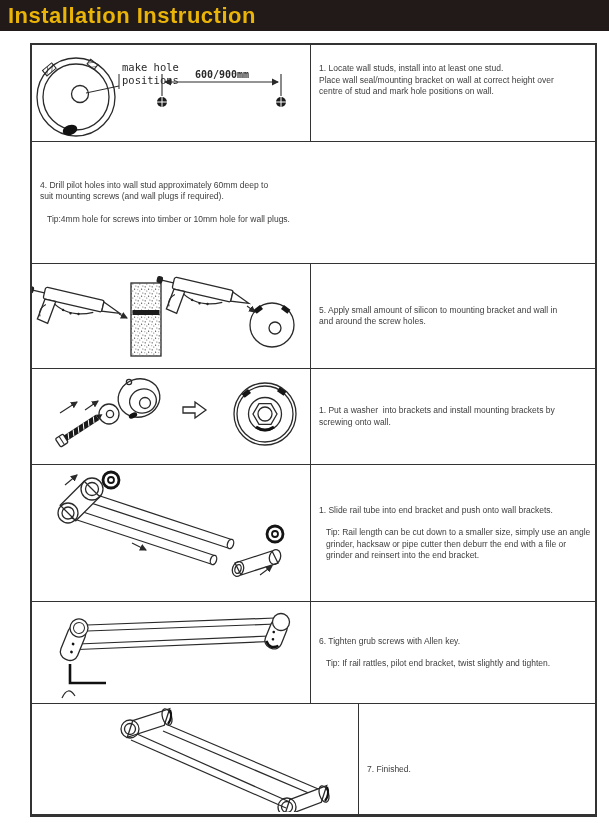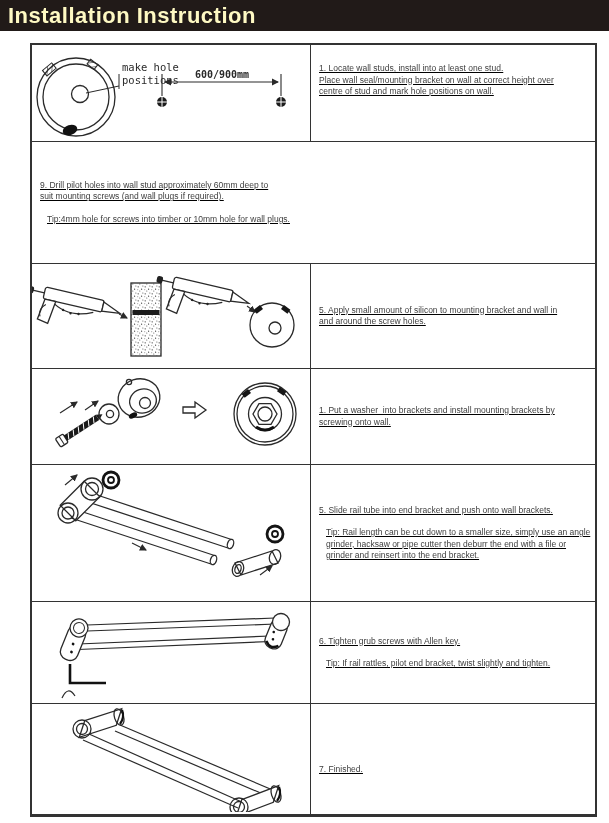--- a/index.html
+++ b/index.html
@@ -1,29 +1,29 @@
 <!DOCTYPE html>
 <html><head>
 <meta charset="utf-8">
 <style>
   html,body{margin:0;padding:0;background:#ffffff;}
   .page{position:relative;width:609px;height:823px;background:#fff;overflow:hidden;
         font-family:"Liberation Sans",sans-serif;}
   .header{position:absolute;top:0;left:0;width:609px;height:31px;background:#211a18;}
-  .header .title{color:#fef9c3;font-size:22px;font-weight:bold;line-height:31px;padding-left:8px;
+  .header .title{color:#eab308;font-size:22px;font-weight:bold;line-height:31px;padding-left:8px;
         letter-spacing:0.5px;white-space:nowrap;}
   .table{position:absolute;top:43px;left:30px;width:567px;border:2px solid #333;
         border-bottom-width:3px;box-sizing:border-box;background:#fff;}
   .row{display:flex;box-sizing:border-box;border-bottom:1.5px solid #333;}
-  .row:last-child{border-bottom:none;}
+  .row:last-child{border-bottom:none;padding-left:48px;}
   .cell-art{width:279px;flex:0 0 279px;border-right:1.5px solid #333;box-sizing:border-box;
         position:relative;overflow:hidden;}
   .cell-art svg{display:block;}
   .cell-text{flex:1;display:flex;flex-direction:column;justify-content:center;
-        padding:0 2px 0 8px;overflow:visible;text-decoration:underline;}
+        padding:0 2px 0 8px;overflow:visible;}
   .cell-text.top{justify-content:flex-start;padding-top:18px;}
   .cell-text.low{justify-content:flex-start;padding-top:60px;}
   .step-text,.step-tip{margin:0;font-size:8.5px;line-height:11.5px;color:#3d3d3d;
         white-space:pre;font-family:"Liberation Sans",sans-serif;}
   .step-tip{margin-top:11px;margin-left:7px;}
   .step-tip:empty{display:none;}
   svg text.cad{font-family:"DejaVu Sans Mono",monospace;font-size:10.5px;fill:#2a2a2a;}
   svg text.dim{font-family:"DejaVu Sans Mono",monospace;font-size:10px;font-weight:bold;fill:#2a2a2a;}
   .ln{stroke:#2a2a2a;stroke-width:1.3;fill:none;}
 </style>
@@ -107,21 +107,21 @@
       </div>
       <div class="cell-text top">
         <p class="step-text">1. Locate wall studs, install into at least one stud.
 Place wall seal/mounting bracket on wall at correct height over
 centre of stud and mark hole positions on wall.</p>
       </div>
     </div>
 
     <div class="row" style="height:122px">
       <div class="cell-text">
-        <p class="step-text">9. Drill pilot holes into wall stud approximately 60mm deep to
+        <p class="step-text">4. Drill pilot holes into wall stud approximately 60mm deep to
 suit mounting screws (and wall plugs if required).</p>
         <p class="step-tip">Tip:4mm hole for screws into timber or 10mm hole for wall plugs.</p>
       </div>
     </div>
 
     <div class="row" style="height:105px">
       <div class="cell-art">
         <svg width="279" height="103" viewBox="0 0 279 103">
           <use href="#caulkgun" transform="translate(14,22) rotate(13)"></use>
           <line x1="87" y1="50" x2="95" y2="54" stroke="#2a2a2a" stroke-width="1.1" marker-end="url(#ah)"></line>
@@ -217,21 +217,21 @@
             <polygon points="203,98 240,86 246,98 209,110" fill="#fff" stroke="#2a2a2a" stroke-width="1.3"></polygon>
             <ellipse cx="243" cy="92" rx="5.5" ry="7.5" transform="rotate(18 243 92)" fill="#fff" class="ln"></ellipse>
             <ellipse cx="206" cy="104" rx="5.5" ry="7.5" transform="rotate(18 206 104)" fill="#fff" class="ln"></ellipse>
             <ellipse cx="206" cy="104" rx="3" ry="4.5" transform="rotate(18 206 104)" class="ln"></ellipse>
           </g>
           <line x1="100" y1="78" x2="114" y2="85" stroke="#2a2a2a" stroke-width="1.1" marker-end="url(#ah)"></line>
           <line x1="228" y1="110" x2="240" y2="101" stroke="#2a2a2a" stroke-width="1.1" marker-end="url(#ah)"></line>
         </svg>
       </div>
       <div class="cell-text">
-        <p class="step-text">5. Slide rail tube into end bracket and push onto wall brackets.</p>
+        <p class="step-text">1. Slide rail tube into end bracket and push onto wall brackets.</p>
         <p class="step-tip">Tip: Rail length can be cut down to a smaller size, simply use an angle
 grinder, hacksaw or pipe cutter then deburr the end with a file or
 grinder and reinsert into the end bracket.</p>
       </div>
     </div>
 
     <div class="row" style="height:102px">
       <div class="cell-art">
         <svg width="279" height="100" viewBox="0 0 279 100">
           <g stroke="#2a2a2a" stroke-width="1.2">

